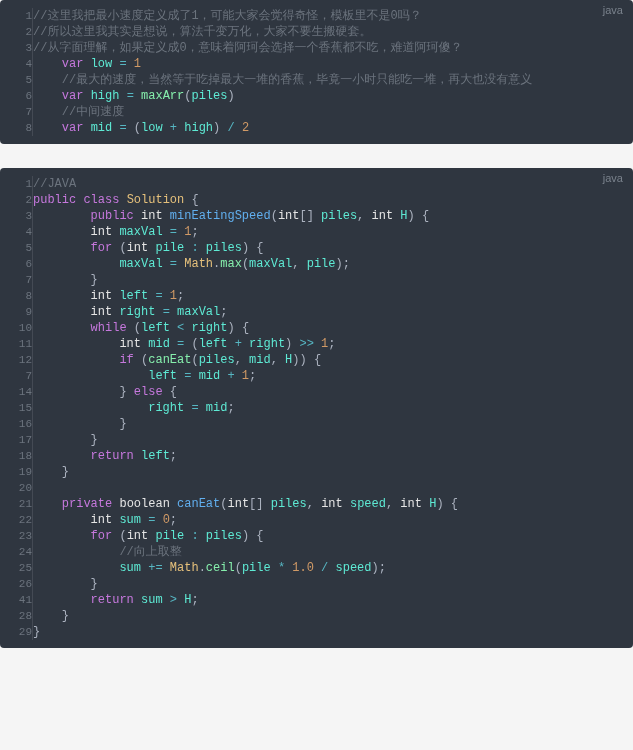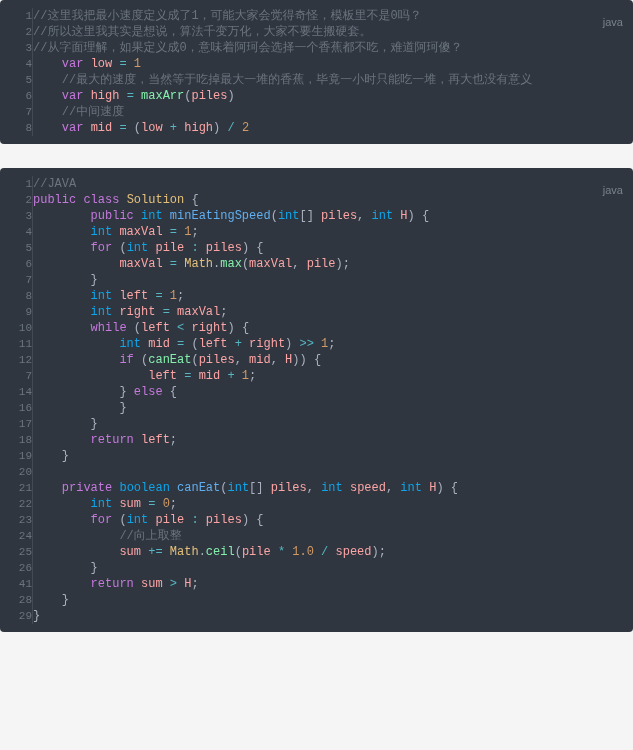--- a/index.html
+++ b/index.html
@@ -12,21 +12,21 @@
   }
   .code-block {
     background: #2f3640;
     border-radius: 4px;
     margin-bottom: 24px;
     position: relative;
     padding: 8px 0 8px 0;
   }
   .lang-label {
     position: absolute;
-    top: 16px;
+    top: 4px;
     right: 10px;
     color: #7a828c;
     font-size: 11px;
     font-family: Arial, sans-serif;
   }
   .code-table {
     border-collapse: collapse;
     width: 100%;
   }
   .code-table td {
@@ -44,22 +44,22 @@
     user-select: none;
     font-size: 11px;
   }
   .code-cell {
     padding-left: 16px;
     white-space: pre;
     color: #cdd3de;
   }
   .tok-comment { color: #6b737d; }
   .tok-keyword { color: #c678dd; }
-  .tok-type    { color: #0ea5e9; }
-  .tok-var     { color: #fca5a5; }
+  .tok-type    { color: #e5e5e5; }
+  .tok-var     { color: #5eead4; }
   .tok-func    { color: #86efac; }
   .tok-funcdef { color: #61afef; }
   .tok-op      { color: #56b6c2; }
   .tok-number  { color: #d19a66; }
   .tok-paren   { color: #abb2bf; }
   .tok-plain   { color: #cdd3de; }
   .tok-class   { color: #e5c07b; }
   .tok-builtin { color: #e5c07b; }
 </style>
 </head>
@@ -159,20 +159,24 @@
         </tr>
         <tr>
           <td class="gutter">7</td>
           <td class="code-cell"><span class="tok-plain">                </span><span class="tok-var">left</span><span class="tok-plain"> </span><span class="tok-op">=</span><span class="tok-plain"> </span><span class="tok-var">mid</span><span class="tok-plain"> </span><span class="tok-op">+</span><span class="tok-plain"> </span><span class="tok-number">1</span><span class="tok-paren">;</span></td>
         </tr>
         <tr>
           <td class="gutter">14</td>
           <td class="code-cell"><span class="tok-plain">            </span><span class="tok-paren">}</span><span class="tok-plain"> </span><span class="tok-keyword">else</span><span class="tok-plain"> </span><span class="tok-paren">{</span></td>
         </tr>
         <tr>
+          <td class="gutter">15</td>
+          <td class="code-cell"><span class="tok-plain">                </span><span class="tok-var">right</span><span class="tok-plain"> </span><span class="tok-op">=</span><span class="tok-plain"> </span><span class="tok-var">mid</span><span class="tok-paren">;</span></td>
+        </tr>
+        <tr>
           <td class="gutter">16</td>
           <td class="code-cell"><span class="tok-plain">            </span><span class="tok-paren">}</span></td>
         </tr>
         <tr>
           <td class="gutter">17</td>
           <td class="code-cell"><span class="tok-plain">        </span><span class="tok-paren">}</span></td>
         </tr>
         <tr>
           <td class="gutter">18</td>
           <td class="code-cell"><span class="tok-plain">        </span><span class="tok-keyword">return</span><span class="tok-plain"> </span><span class="tok-var">left</span><span class="tok-paren">;</span></td>

